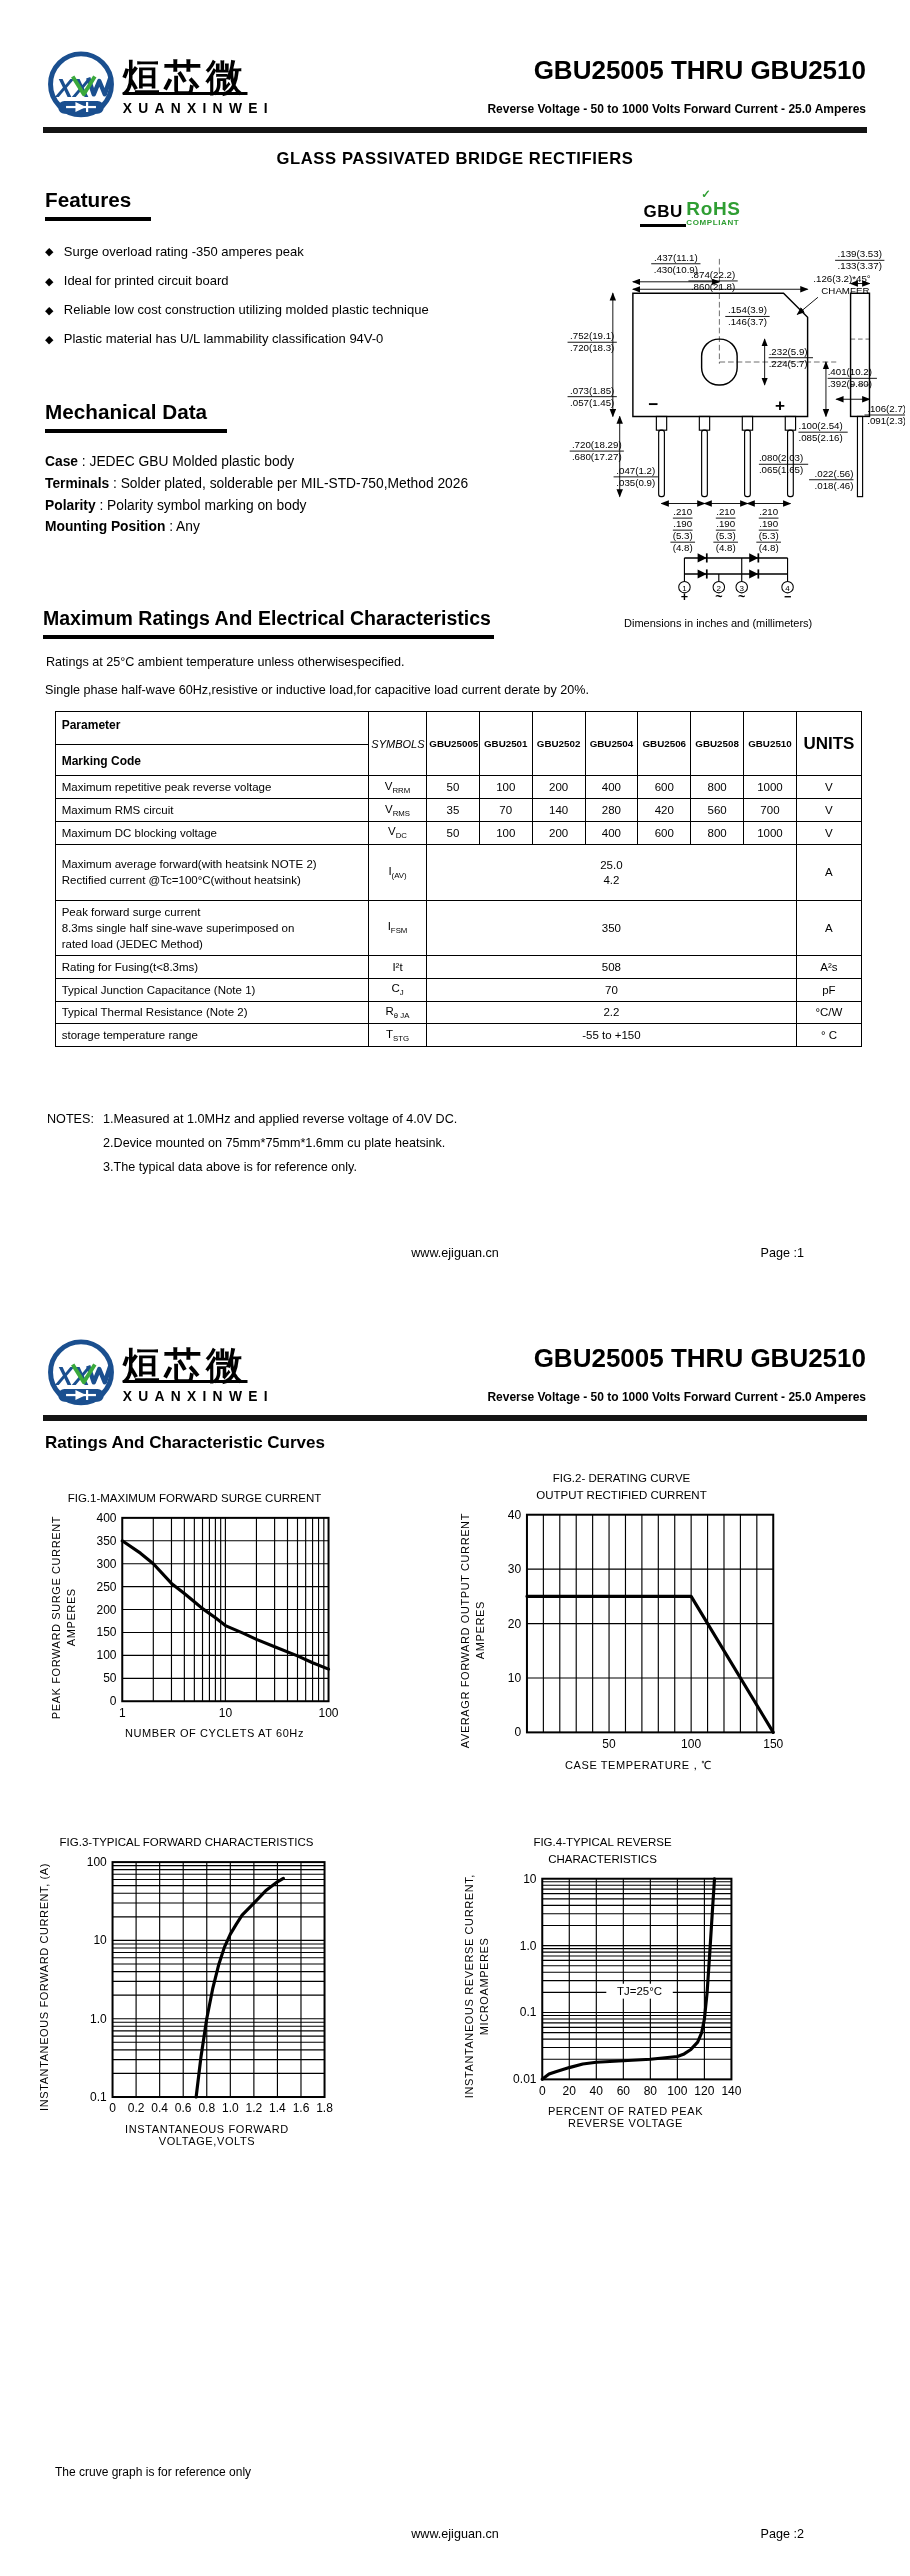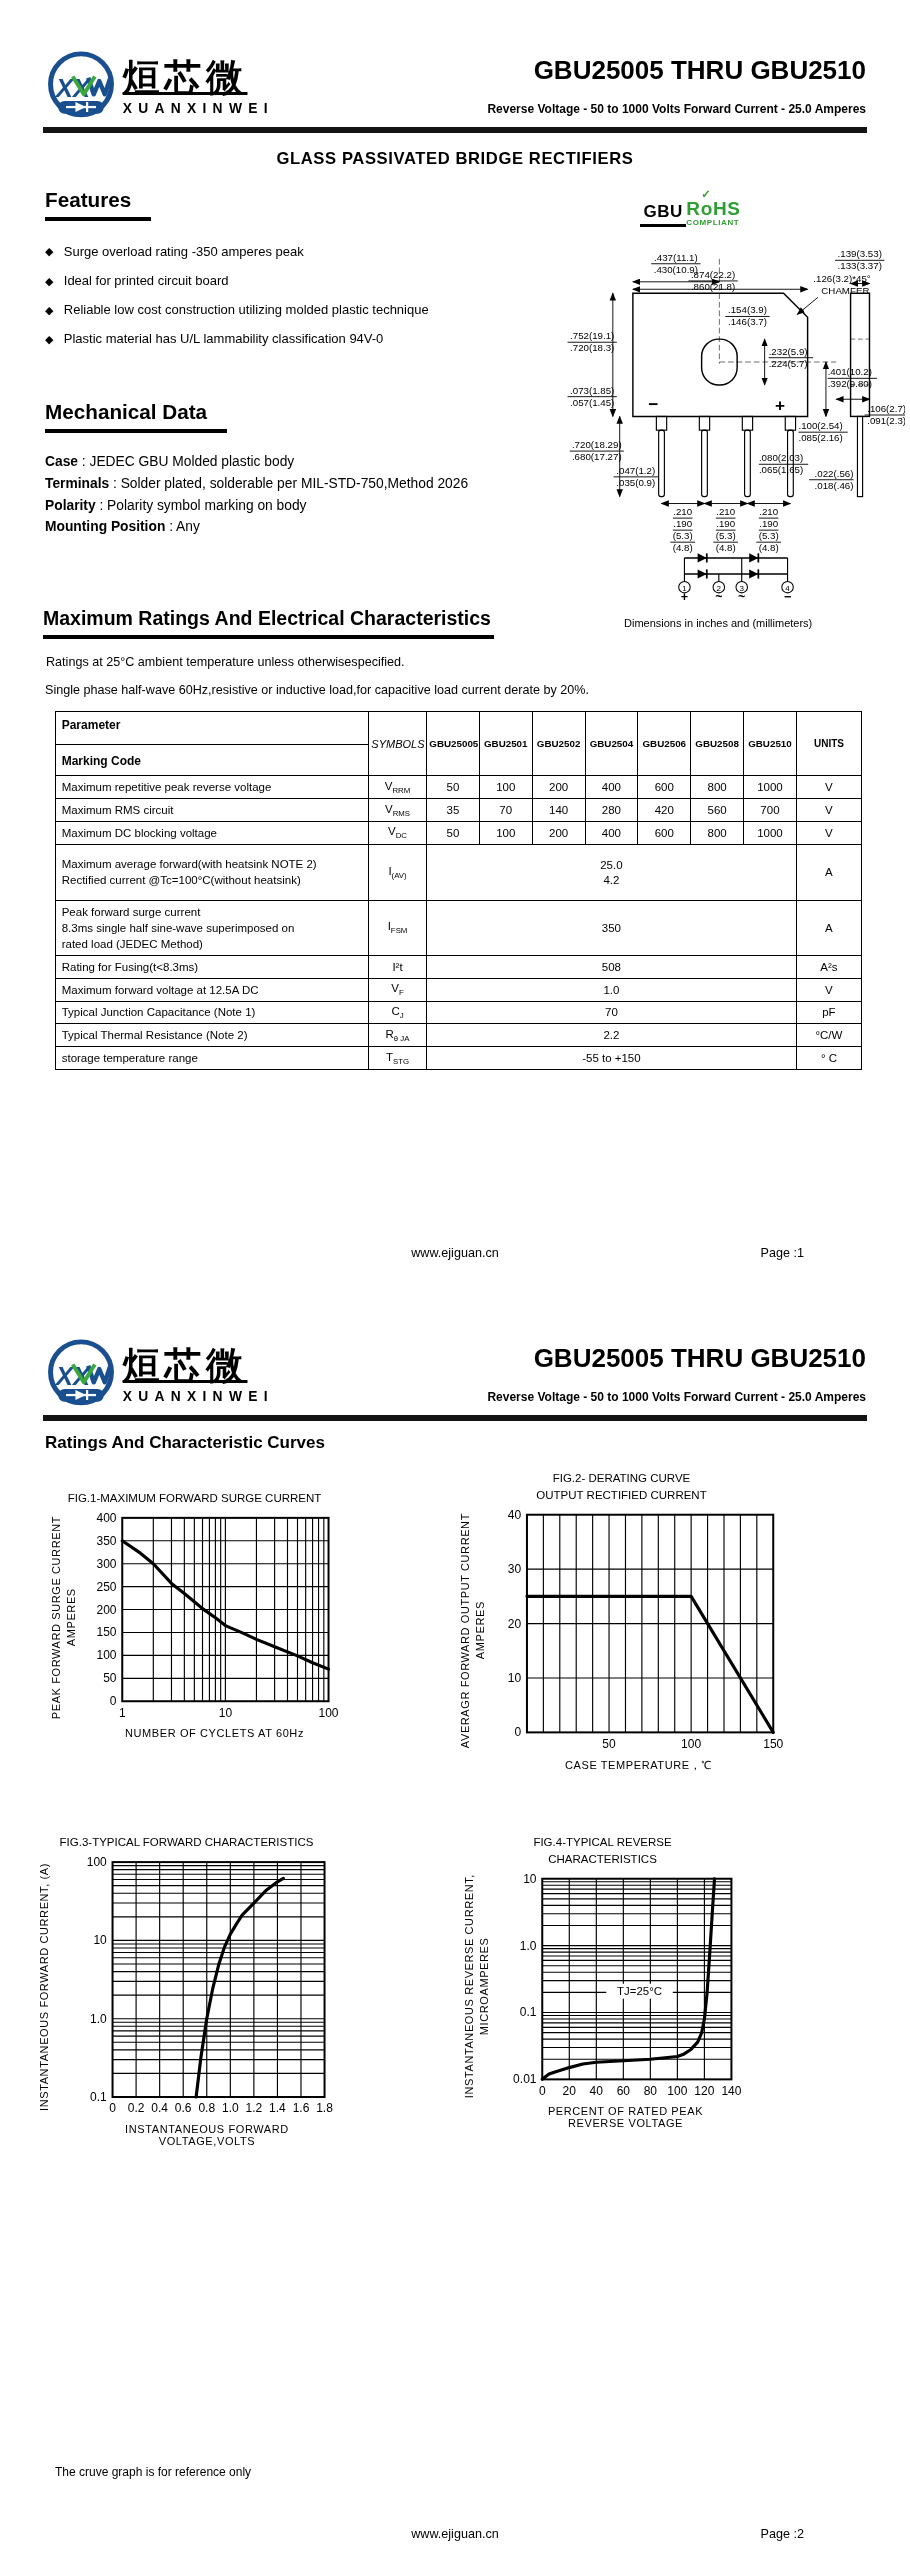--- a/index.html
+++ b/index.html
@@ -36,21 +36,21 @@
   .ratings-h .sec-h{font-size:19.5px;padding-right:3.4px;}
   .side-note{position:absolute;left:624px;top:617px;font-size:11px;}
   .intro1{position:absolute;left:46px;top:655px;font-size:12.6px;}
   .intro2{position:absolute;left:45px;top:683px;font-size:12.6px;}
   .tablewrap{position:absolute;left:55px;top:711px;}
   table.rtable{border-collapse:collapse;width:807px;border:1.7px solid #000;table-layout:fixed;}
   .rtable th,.rtable td{border:1.1px solid #000;padding:2.9px 2.3px;text-align:center;vertical-align:middle;font-size:11.5px;}
   .rtable td.pl{text-align:left;padding-left:5.7px;line-height:1.4;}
   .rtable th.part{font-size:9.8px;font-weight:bold;}
   .rtable th.sym{font-style:italic;font-size:11px;font-weight:normal;}
-  .rtable th.units{font-size:10px;}
+  .rtable th.units{font-size:17px;}
   .rtable .ph{padding:0;}
   .rtable .ph .t{border-bottom:1.1px solid #000;text-align:left;padding:5.7px 5.7px 12.6px 5.7px;font-size:12px;}
   .rtable .ph .b{text-align:left;padding:9.2px 5.7px 6.9px 5.7px;font-size:12px;}
   .rtable sub{font-size:68%;}
   .rtable .dual .l2{border-top:1.1px solid #000;}
   .rtable .dual div{padding:1.7px 0;}
   .notes{position:absolute;left:47px;top:1112px;font-size:12.6px;display:flex;}
   .notes .nl{margin-right:9.2px;}
   .notes .ni{margin-bottom:9.8px;}
   .foot{position:absolute;left:0;width:100%;}
@@ -360,28 +360,20 @@
           </tr>
           <tr>
             <td class="pl">Rating for Fusing(t&lt;8.3ms)</td>
             <td>I²t</td>
             <td colspan="7" class="">
               <div>508</div>
             </td>
             <td>A²s</td>
           </tr>
           <tr>
-            <td class="pl">Maximum  forward voltage at 12.5A DC</td>
-            <td>V<sub>F</sub></td>
-            <td colspan="7" class="">
-              <div>1.0</div>
-            </td>
-            <td>V</td>
-          </tr>
-          <tr>
             <td class="pl">Typical Junction Capacitance (Note 1)</td>
             <td>C<sub>J</sub></td>
             <td colspan="7" class="">
               <div>70</div>
             </td>
             <td>pF</td>
           </tr>
           <tr>
             <td class="pl">Typical Thermal Resistance (Note 2)</td>
             <td>R<sub>θ JA</sub></td>
@@ -395,20 +387,28 @@
             <td>T<sub>STG</sub></td>
             <td colspan="7" class="">
               <div>-55 to +150</div>
             </td>
             <td>° C</td>
           </tr>
         </tbody>
       </table>
   </div>
 
+  <div class="notes">
+    <div class="nl">NOTES:</div>
+    <div id="notes-list">
+        <div class="ni">1.Measured at 1.0MHz and applied reverse voltage of 4.0V DC.</div>
+        <div class="ni">2.Device mounted on 75mm*75mm*1.6mm cu plate heatsink.</div>
+        <div class="ni">3.The typical data above is for reference only.</div>
+      </div>
+  </div>
 
   <div class="foot" style="top:1246px">
     <div class="site">www.ejiguan.cn</div>
     <div class="pg">Page :1</div>
   </div>
 </div>
 
 <div class="page">
   <div class="logo">
     <svg class="logo-svg" viewBox="0 0 130 130">

